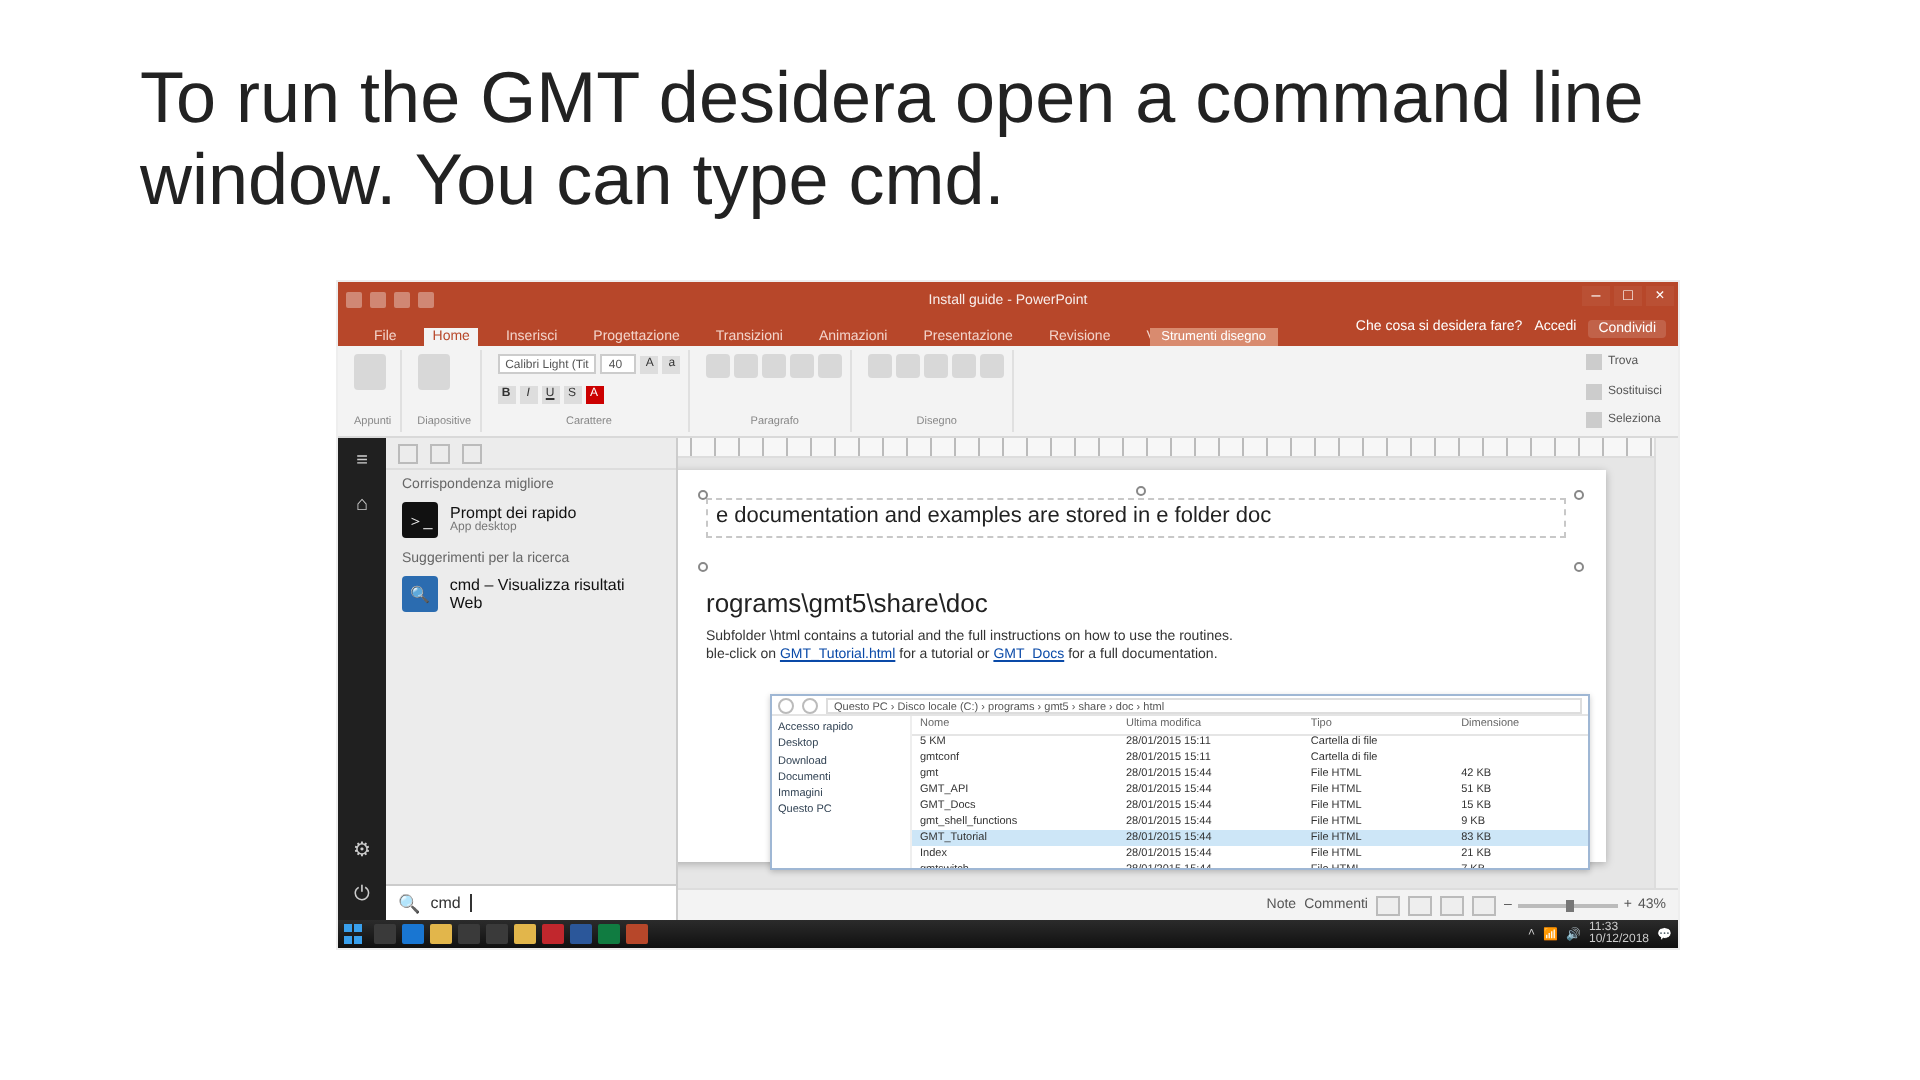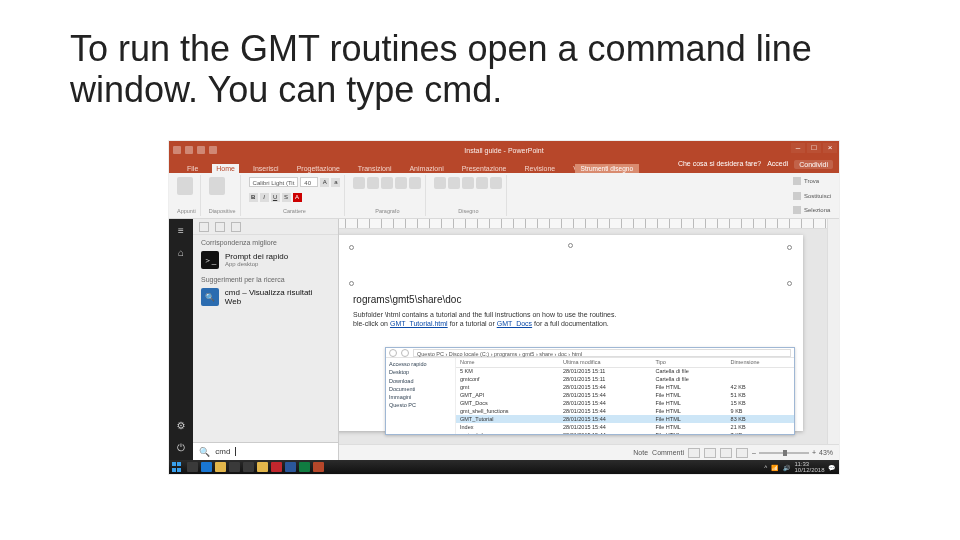--- a/index.html
+++ b/index.html
@@ -125,21 +125,21 @@
   .slide-page .h-br{left:574px;top:46px;}
   .slide-page .h-tc{left:355px;top:8px;}
 
   .slide-page .body-text{
     position:absolute;
     left:140px;top:58px;width:430px;
     font-size:8px;
     color:#333;
     line-height:1.35;
   }
-  .slide-page .body-text .path{font-size:10px;color:#222;margin-bottom:3px;}
+  .slide-page .body-text .path{font-size:13px;color:#222;margin-bottom:3px;}
   .slide-page .body-text .p2{font-size:7px;}
   .slide-page .body-text .lnk{color:#0a4aa8;text-decoration:underline;}
 
   
   .explorer{
     position:absolute;
     left:172px;top:112px;width:410px;height:88px;
     border:1px solid #9fb7d4;
     background:#fff;
     font-size:6px;
@@ -220,21 +220,21 @@
     height:18px;background:#fff;border-top:1px solid #ccc;display:flex;align-items:center;gap:5px;padding:0 6px;color:#333;
   }
   .start-search .sico{font-size:9px;color:#666;}
   .start-search .q{border:none;outline:none;font-size:8px;flex:1;background:transparent;}
   .start-search .caret{display:inline-block;width:1px;height:9px;background:#333;animation:blink 1s steps(1) infinite;}
   @keyframes blink{50%{opacity:0;}}
 </style>
 </head>
 <body>
 
-<div class="slide-title">To run the GMT routines open a command line window. You can type cmd.</div>
+<div class="slide-title">To run the GMT desidera open a command line window. You can type cmd.</div>
 
 <div class="shot">
 
   <div class="pp-titlebar">
     <div class="qat">
       <div class="q"></div>
       <div class="q"></div>
       <div class="q"></div>
       <div class="q"></div>
     </div>
@@ -329,20 +329,21 @@
         </div>
     </div>
   </div>
 
   <div class="pp-canvas">
     <div class="slide-thumb-col"></div>
     <div class="ruler-h"></div>
     <div class="ruler-v"></div>
 
     <div class="slide-page">
+      <div class="inner-title">e documentation and examples are stored in e folder doc</div>
       <div class="handle h-tl"></div>
       <div class="handle h-tr"></div>
       <div class="handle h-bl"></div>
       <div class="handle h-br"></div>
       <div class="handle h-tc"></div>
 
       <div class="body-text">
         <div class="path">rograms\gmt5\share\doc</div>
         <div class="p2">
           <span>Subfolder \html contains a tutorial and the full instructions on how to use the routines.</span><br>

